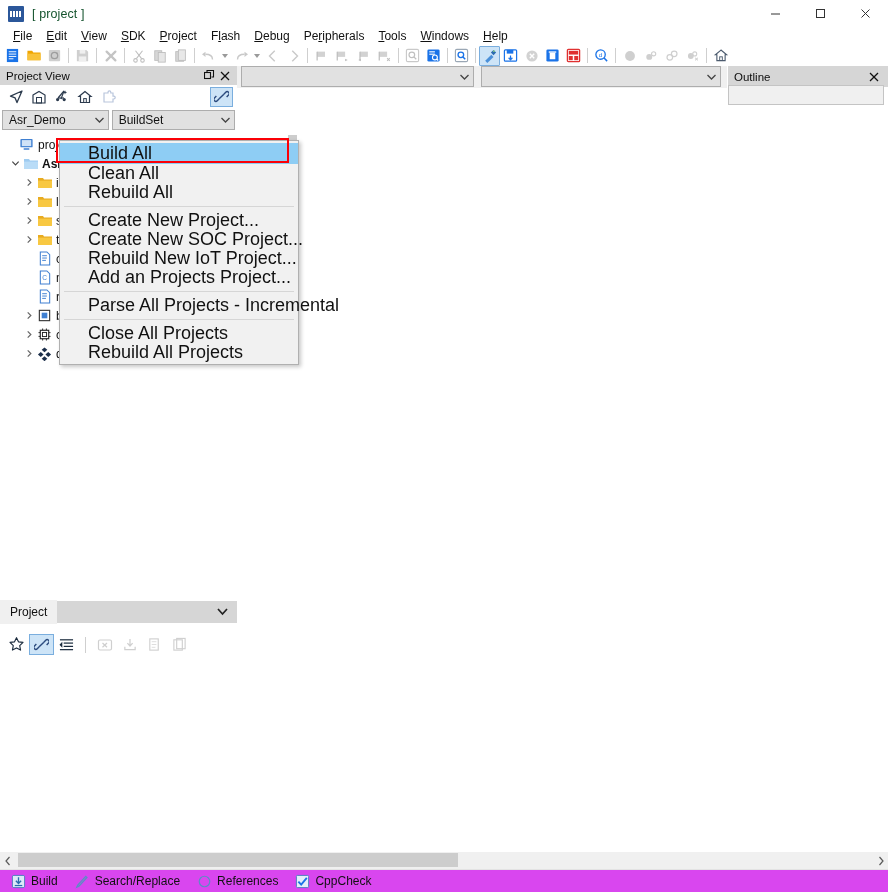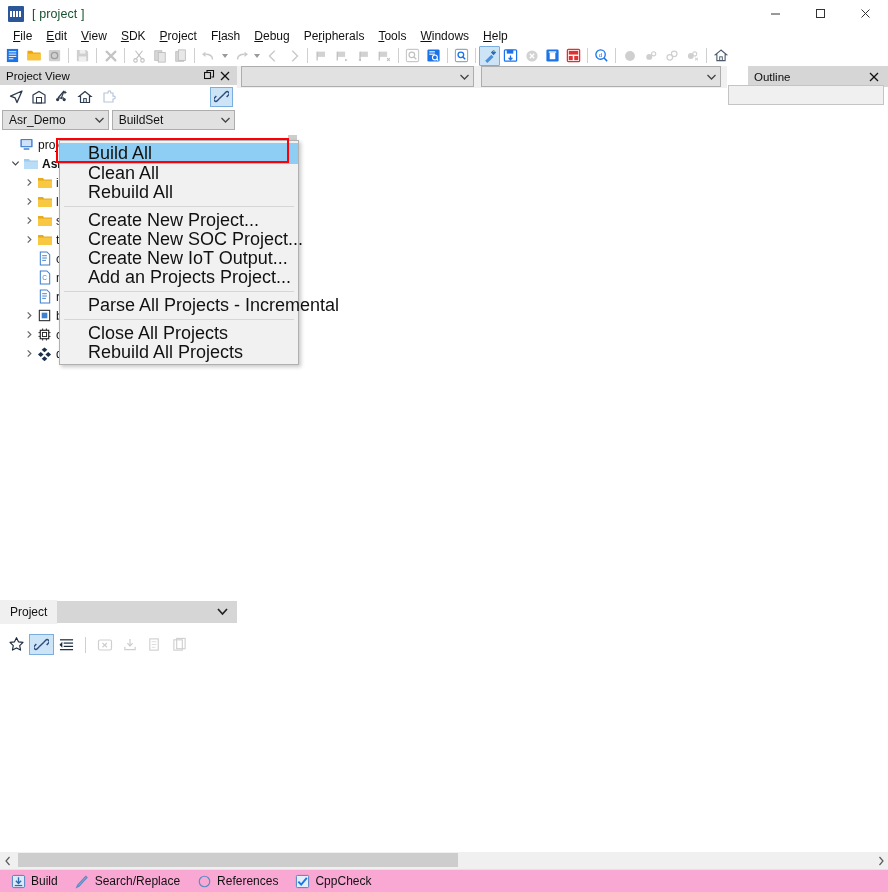--- a/index.html
+++ b/index.html
@@ -131,21 +131,21 @@
 
   
   .hscroll { position:absolute; left:0; top:852px; width:888px; height:17px; background:#f0f0f0; display:flex; align-items:center; }
   .hs-arrow { width:15px; height:17px; display:flex; align-items:center; justify-content:center; color:#606060; font-size:9px; flex:none; }
   .hs-track { flex:1; height:17px; position:relative; background:#f0f0f0; }
   .hs-thumb { position:absolute; left:3px; top:1px; width:440px; height:14px; background:#cdcdcd; }
 
   
   .bottomtabs {
     position:absolute; left:0; top:869px; width:888px; height:23px;
-    background:#f9a8d4; display:flex; align-items:center; padding-left:6px; box-sizing:border-box;
+    background:#d946ef; display:flex; align-items:center; padding-left:6px; box-sizing:border-box;
     border-top:1px solid #e3e3e3;
   }
   .btab { display:flex; align-items:center; height:23px; padding:0 12px 0 2px; font-size:12px; color:#111; }
   .btab .bi { width:20px; display:flex; align-items:center; justify-content:center; }
   .btab .bl { padding-left:3px; }
 
   
   .ctxmenu {
     position:absolute; left:59px; top:140px; width:240px;
     background:#f1f1f1; border:1px solid #b0b0b0; box-sizing:border-box;
@@ -459,21 +459,21 @@
         <svg width="11" height="8" viewBox="0 0 11 8">
             <path d="M1.5 2L5.5 6L9.5 2" fill="none" stroke="#444" stroke-width="1.3"></path>
           </svg>
       </div>
     </div>
   </div>
 
   <div class="center"></div>
 
   <div class="outline">
-    <div class="panelhdr" style="height:21px;margin-left:20px;">
+    <div class="panelhdr" style="height:21px;">
       <span>Outline</span>
       <span class="sp"></span>
       <span class="hdricon" style="margin-right:6px;">
         <svg width="10" height="10" viewBox="0 0 10 10">
             <g stroke="#111" stroke-width="1.3">
               <line x1="1" y1="1" x2="9" y2="9"></line>
               <line x1="9" y1="1" x2="1" y2="9"></line>
             </g>
           </svg>
       </span>
@@ -773,21 +773,21 @@
     </div>
   </div>
 
   <div class="ctxmenu">
     <div class="ctxitem first sel">Build All</div>
     <div class="ctxitem">Clean All</div>
     <div class="ctxitem">Rebuild All</div>
     <div class="ctxsep"></div>
     <div class="ctxitem">Create New Project...</div>
     <div class="ctxitem">Create New SOC Project...</div>
-    <div class="ctxitem">Create New IoT Output...</div>
+    <div class="ctxitem">Rebuild New IoT Project...</div>
     <div class="ctxitem">Add an Projects Project...</div>
     <div class="ctxsep"></div>
     <div class="ctxitem">Parse All Projects - Incremental</div>
     <div class="ctxsep"></div>
     <div class="ctxitem">Close All Projects</div>
     <div class="ctxitem">Rebuild All Projects</div>
   </div>
   <div class="redbox"></div>
 
   <div class="outview">

